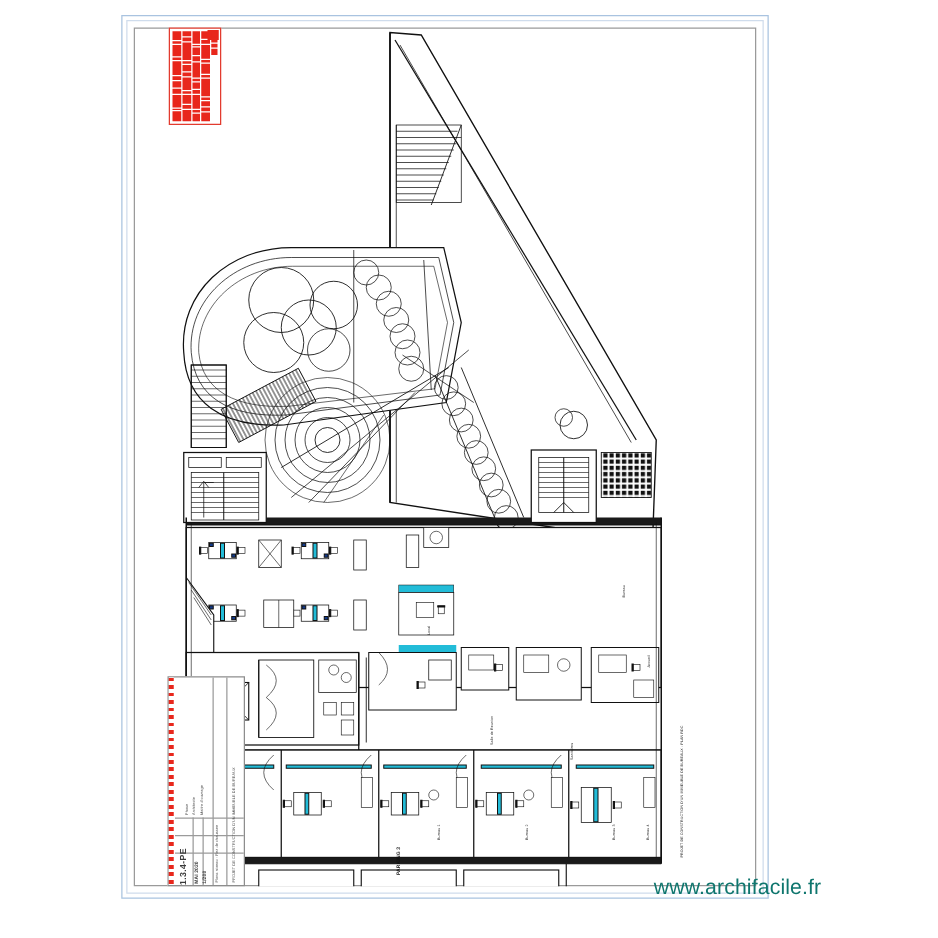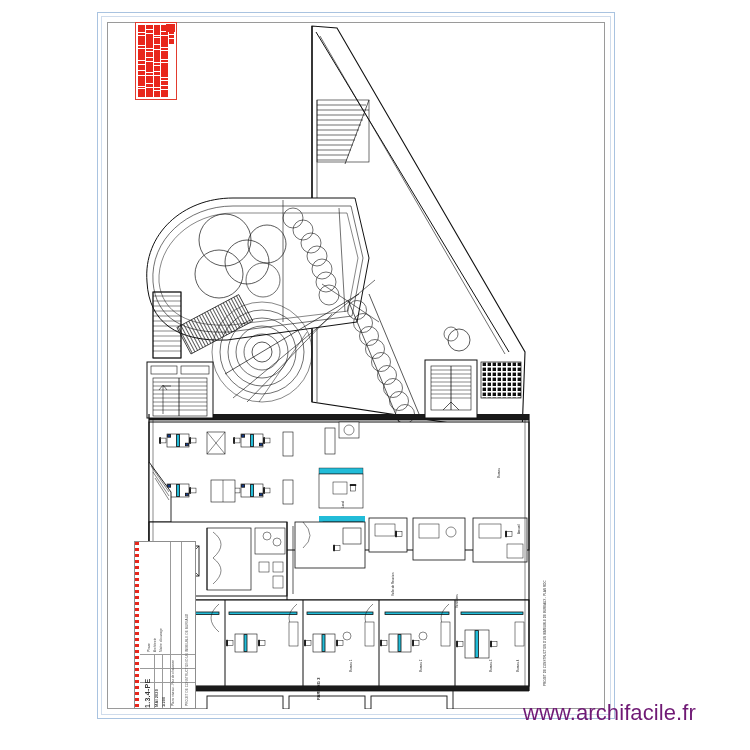--- a/index.html
+++ b/index.html
@@ -40,21 +40,21 @@
   .vlabel{position:absolute;transform-origin:left top;font-size:4px;color:#111;
        white-space:nowrap;font-weight:bold;letter-spacing:.03em;}
   .vlabel.rot{transform:rotate(-90deg);}
   .vlabel.tiny{font-size:2.9px;font-weight:normal;color:#222;}
 
   
   .plan{position:absolute;left:107px;top:22px;width:498px;height:687px;}
   .plan svg{display:block;}
 
   
-  .watermark{position:absolute;left:523px;top:700px;font-size:22px;color:#701a75;
+  .watermark{position:absolute;left:523px;top:700px;font-size:17px;color:#0f766e;
        letter-spacing:.1px;font-family:"Liberation Sans",sans-serif;}
 </style>
 </head>
 <body>
 
 <div id="stage">
 
   <div class="page-sheet"></div>
   <div class="page-sheet-inner"></div>
   <div class="draw-border"></div>

